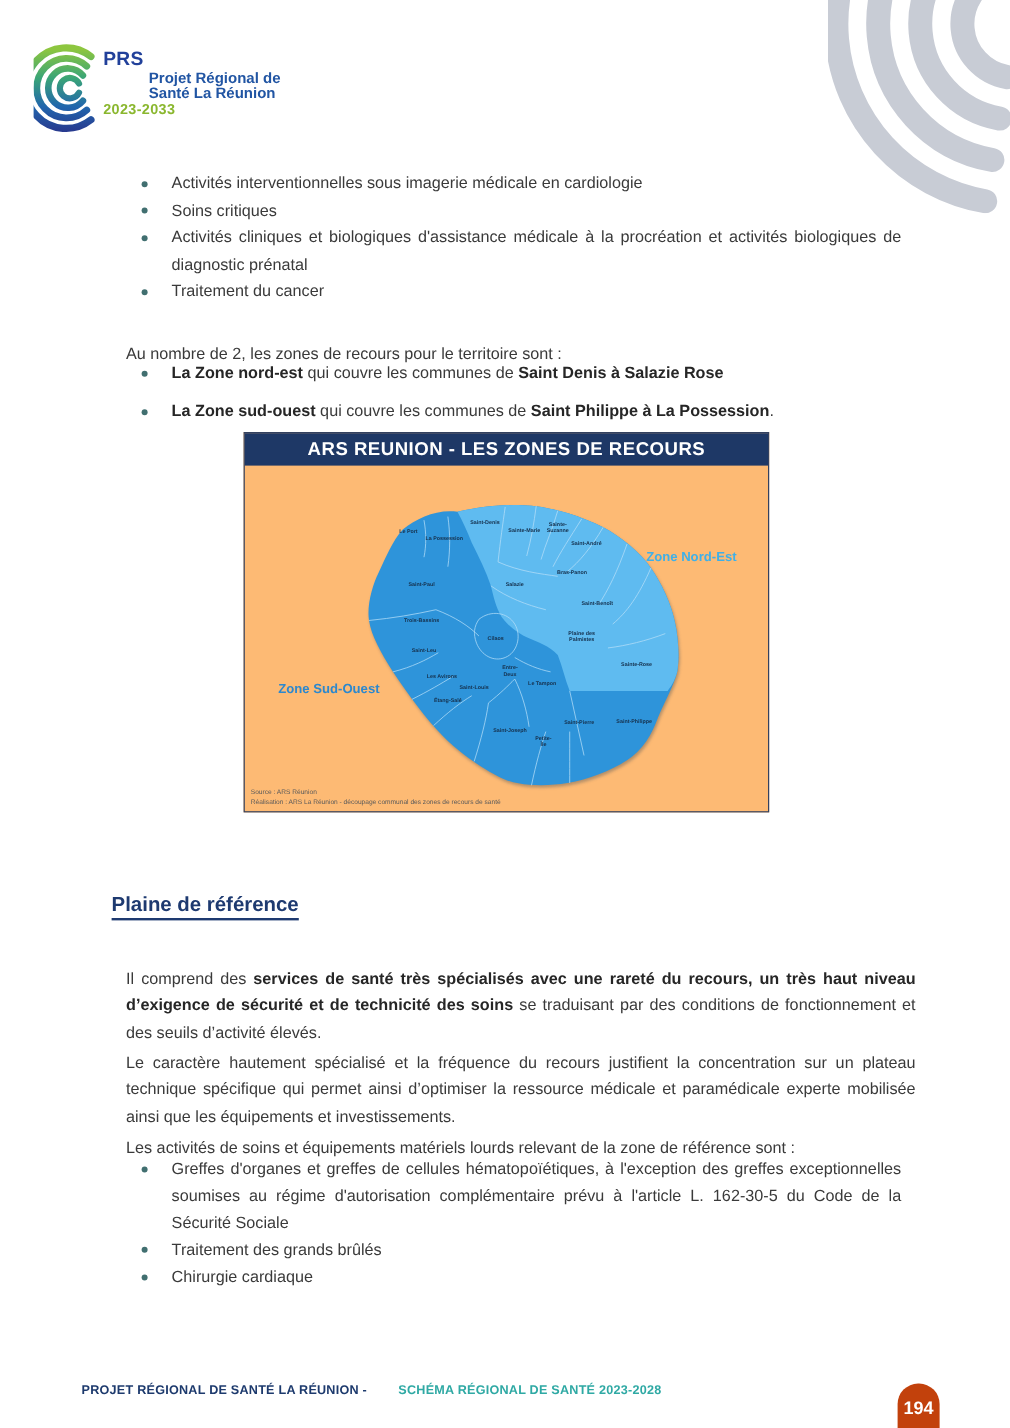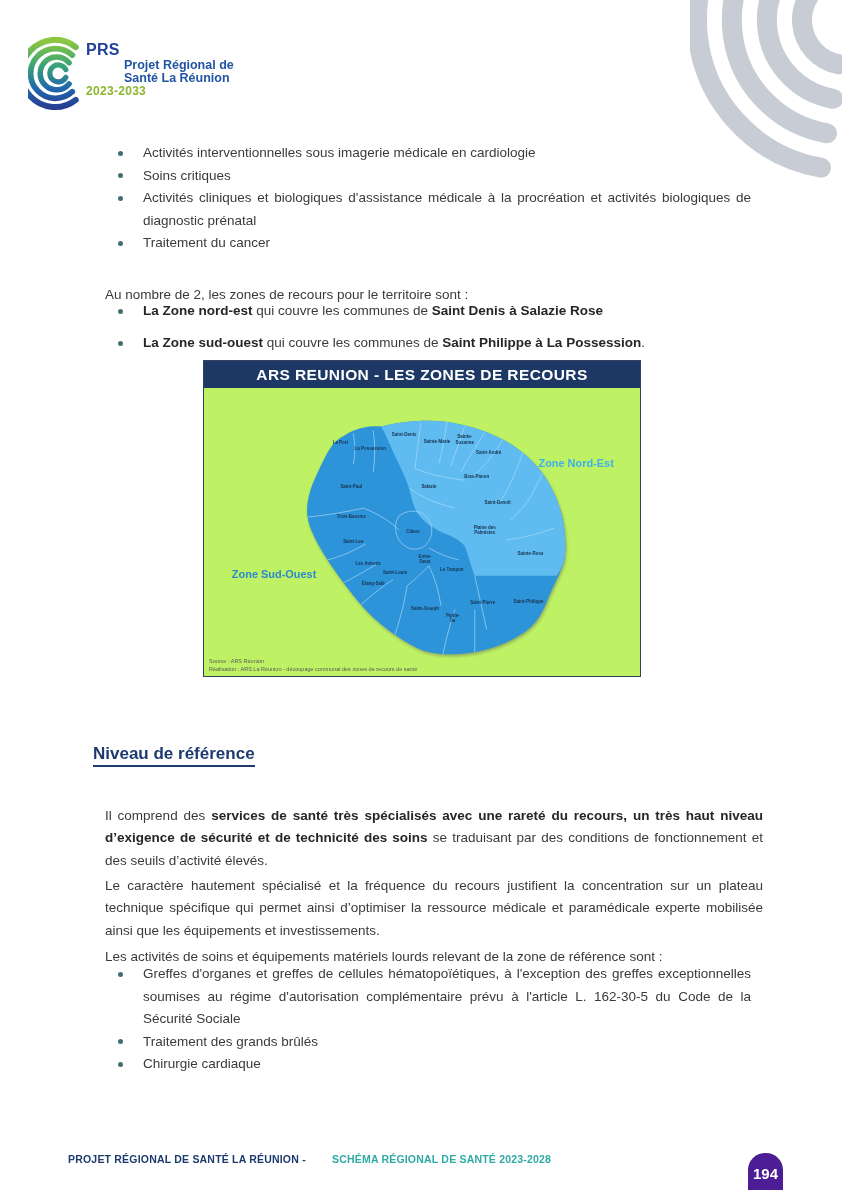--- a/index.html
+++ b/index.html
@@ -18,40 +18,40 @@
   .blist li{position:relative;padding-left:50px;font-size:13.5px;line-height:22.6px;
             text-align:justify;}
   .blist li .dot{position:absolute;left:25px;top:8.5px;width:5px;height:5px;border-radius:50%;
                  background:#416f70;}
   .blist.spread li{margin-bottom:11px;line-height:21px;text-align:left;}
   .para{position:absolute;left:93px;width:658px;margin:12px;font-size:13.5px;line-height:22.4px;}
   .just{text-align:justify;}
   .b{font-weight:bold;color:#262626;}
   
   .figure{position:absolute;left:203px;top:360px;width:438px;height:317px;
-          border:1.5px solid #33415f;box-sizing:border-box;background:#bef264;}
+          border:1.5px solid #33415f;box-sizing:border-box;background:#fdba74;}
   .figure-header{height:27px;background:#1e3866;display:flex;align-items:center;justify-content:center;}
   .figure-title{color:#ffffff;font-weight:bold;font-size:15.5px;letter-spacing:.4px;}
   .figure-body{position:relative;height:288px;}
   .figure-body svg{position:absolute;left:0;top:0;}
   .map-source{position:absolute;left:5px;bottom:3px;font-size:5.5px;line-height:1.35;color:#5a5a5a;}
   .commune-label{font-size:4.5px;font-weight:600;fill:#16324f;text-anchor:middle;
                  font-family:"Liberation Sans",sans-serif;}
   .zone-label{font-size:11px;font-weight:bold;text-anchor:start;
               font-family:"Liberation Sans",sans-serif;}
   
   .section-heading{position:absolute;left:93px;margin:0;font-size:17px;font-weight:bold;
                    color:#1e3a70;}
   .section-heading span{border-bottom:2px solid #1e3a70;padding-bottom:2px;}
   
   .footer-line{position:absolute;left:68px;top:1153px;font-size:10.5px;font-weight:bold;
                letter-spacing:.2px;}
   .footer-navy{color:#1d3a6d;}
   .footer-teal{color:#2fa9a4;padding-left:23px;}
-  .page-badge{position:absolute;right:59px;bottom:0;width:35px;height:37px;background:#4c1d95;
+  .page-badge{position:absolute;right:59px;bottom:0;width:35px;height:37px;background:#c2410c;
               border-radius:17px 17px 0 0;display:flex;align-items:center;justify-content:center;}
   .page-badge span{color:#ffffff;font-weight:bold;font-size:15px;padding-top:4px;}
 </style>
 </head>
 <body>
 
 <div class="page">
 
   <div class="logo-wrap">
     <svg class="logo-arcs" width="60" height="84" viewBox="0 0 60 84">
@@ -193,21 +193,21 @@
           </g>
       </svg>
       <div class="map-source">
         <div>Source : ARS Réunion</div>
         <div>Réalisation : ARS La Réunion - découpage communal des zones de recours de santé</div>
       </div>
     </div>
   </div>
 
   <h2 class="section-heading" style="top:744px;">
-    <span>Niveau de référence</span>
+    <span>Plaine de référence</span>
   </h2>
 
   <p class="para just" style="top:793px;"><span>Il comprend des </span><span class="b">services de santé très spécialisés avec une rareté du recours, un très haut niveau d’exigence de sécurité et de technicité des soins</span><span> se traduisant par des conditions de fonctionnement et des seuils d’activité élevés.</span></p>
 
   <p class="para just" style="top:863px;">Le caractère hautement spécialisé et la fréquence du recours justifient la concentration sur un plateau technique spécifique qui permet ainsi d’optimiser la ressource médicale et paramédicale experte mobilisée ainsi que les équipements et investissements.</p>
 
   <p class="para" style="top:934px;">Les activités de soins et équipements matériels lourds relevant de la zone de référence sont :</p>
 
   <ul class="blist" style="top:963px;">
     <li><span class="dot"></span><span>Greffes d'organes et greffes de cellules hématopoïétiques, à l'exception des greffes exceptionnelles soumises au régime d'autorisation complémentaire prévu à l'article L. 162-30-5 du Code de la Sécurité Sociale</span></li>

